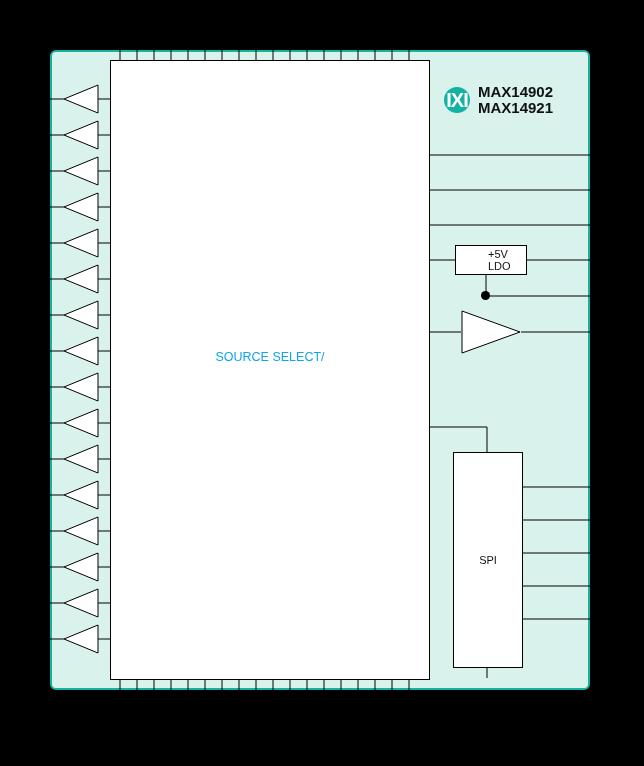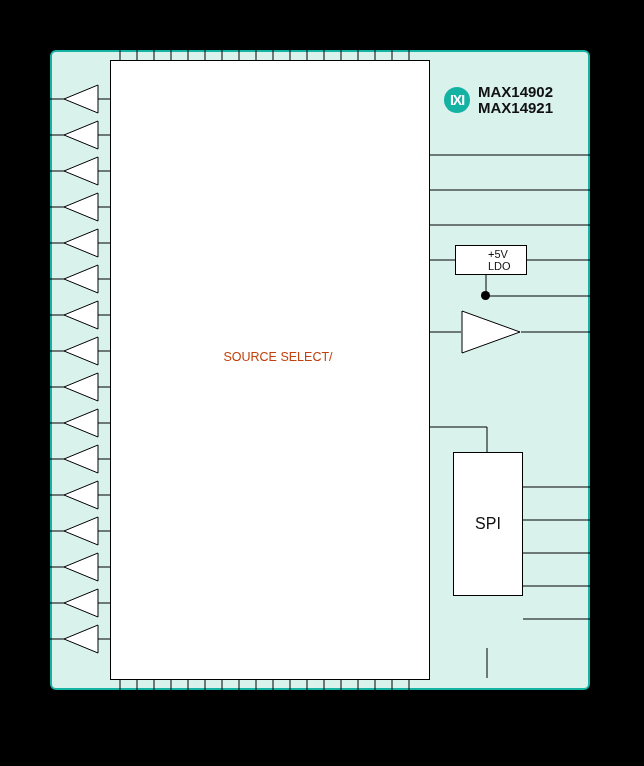--- a/index.html
+++ b/index.html
@@ -41,42 +41,41 @@
     border: 1px solid #000000;
     box-sizing: border-box;
   }
   .core-label {
     position: absolute;
     left: 110px;
     top: 350px;
     width: 320px;
     text-align: center;
     font-size: 12.5px;
-    color: #c2410c;
+    color: #0ea5e9;
     line-height: 15px;
-    padding-left: 8px;
   }
   .logo-wrap {
     position: absolute;
     left: 444px;
     top: 84px;
     display: flex;
     align-items: center;
     gap: 8px;
   }
   .logo-mark {
     width: 26px;
     height: 26px;
     border-radius: 50%;
     background: #13b2a2;
     display: flex;
     align-items: center;
     justify-content: center;
     color: #ffffff;
-    font-size: 14px;
+    font-size: 20px;
     font-weight: bold;
     letter-spacing: -1px;
   }
   .logo-text {
     font-size: 15px;
     color: #111;
     line-height: 16px;
     font-weight: bold;
   }
   .logo-text div { white-space: nowrap; }
@@ -95,28 +94,28 @@
     justify-content: center;
     font-size: 11px;
     color: #111;
     padding-left: 32px;
   }
   .spi-block {
     position: absolute;
     left: 453px;
     top: 452px;
     width: 70px;
-    height: 144px;
+    height: 216px;
     background: #ffffff;
     border: 1px solid #000000;
     box-sizing: border-box;
     display: flex;
     align-items: center;
     justify-content: center;
-    font-size: 16px;
+    font-size: 11px;
     color: #111;
   }
   .amp {
     position: absolute;
     left: 461px;
     top: 310px;
     width: 60px;
     height: 44px;
   }
   .dot {

